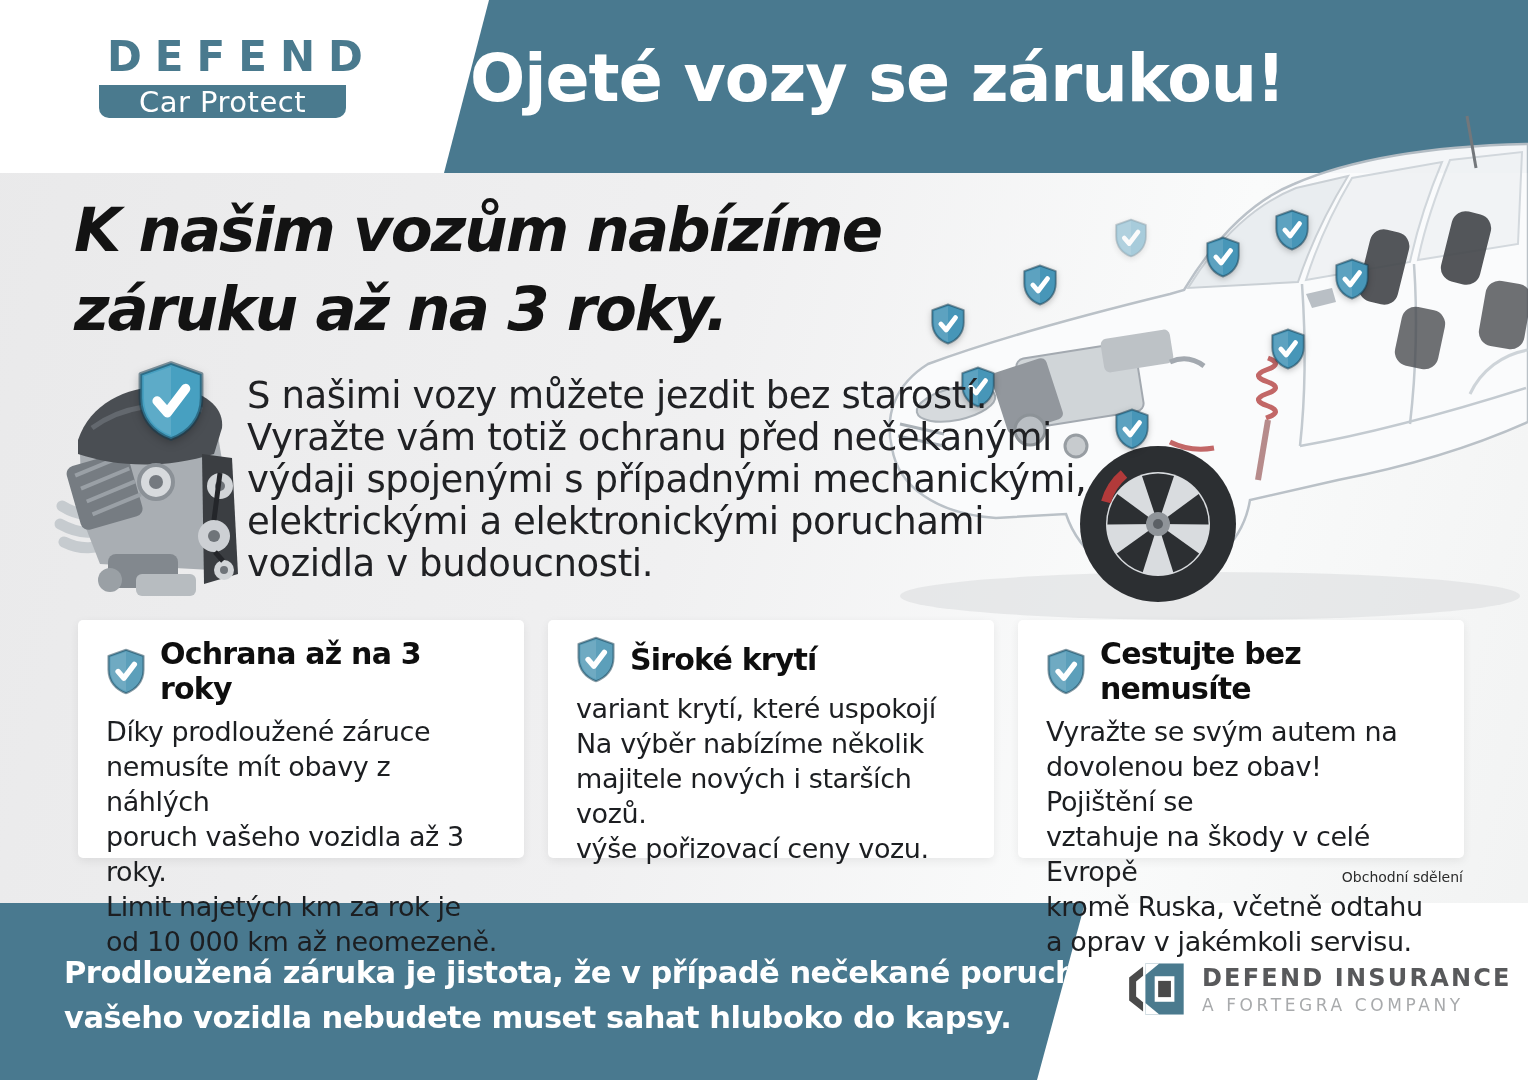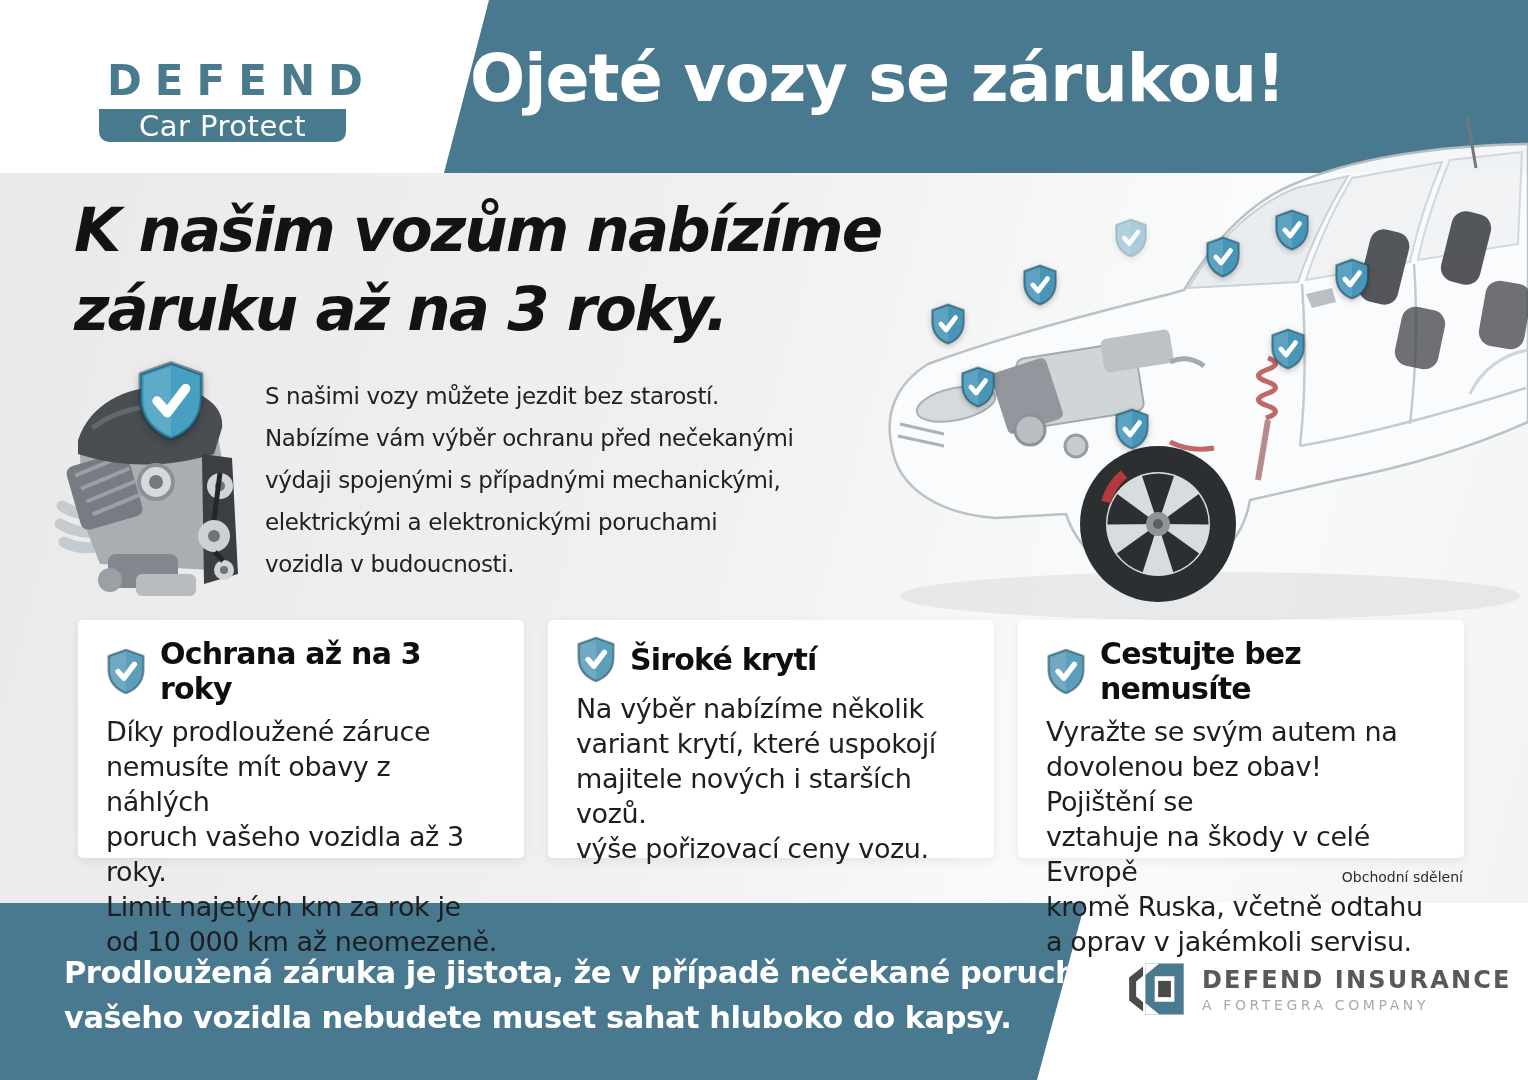--- a/index.html
+++ b/index.html
@@ -7,29 +7,29 @@
     position:relative;width:1528px;height:1080px;overflow:hidden;
     background:linear-gradient(105deg,#e9e9ea 0%,#f0f0f1 45%,#fafbfb 72%,#f1f2f2 100%);
     font-family:"DejaVu Sans","Liberation Sans",sans-serif;
   }
   
   .header-white{position:absolute;top:0;left:0;width:100%;height:173px;background:#ffffff;z-index:1;}
   .banner{position:absolute;top:0;left:0;width:100%;height:173px;background:#49798f;
     clip-path:polygon(489px 0,100% 0,100% 100%,444px 100%);z-index:2;}
   .banner-title{position:absolute;left:470px;right:12px;top:46px;text-align:left;color:#fff;
     font-size:65px;font-weight:800;letter-spacing:-1px;line-height:1;}
-  .brand{position:absolute;left:99px;top:34px;z-index:4;margin-top:24px;}
+  .brand{position:absolute;left:99px;top:34px;z-index:4;}
   .brand-name{color:#4a7a8e;font-size:42px;font-weight:600;letter-spacing:13px;padding-left:8px;line-height:1.1;}
   .brand-badge{margin-top:5px;width:247px;height:33px;background:#4a7a8e;color:#fff;
     border-radius:0 0 10px 10px;font-size:29px;display:flex;align-items:center;justify-content:center;
     letter-spacing:0.5px;font-weight:400;}
   
   .headline{position:absolute;left:74px;top:190px;z-index:4;font-size:61px;line-height:79px;
     font-weight:800;color:#131313;letter-spacing:-2px;}
-  .paragraph{position:absolute;left:265px;top:375px;z-index:4;font-size:23px;line-height:42px;
+  .paragraph{position:absolute;left:247px;top:375px;z-index:4;font-size:37px;line-height:42px;
     color:#202124;letter-spacing:-0.4px;}
   .engine{position:absolute;left:52px;top:356px;width:200px;height:246px;z-index:4;}
   .engine-art{position:absolute;left:0;top:10px;width:200px;height:236px;}
   .engine-shield{position:absolute;left:84px;top:4px;width:70px;height:82px;color:#47a0c1;
     filter:drop-shadow(0 3px 4px rgba(0,0,0,.25));}
   
   .car{position:absolute;left:870px;top:112px;width:658px;height:512px;z-index:3;}
   .car-shield{color:#4796b8;filter:drop-shadow(0 2px 3px rgba(0,0,0,.25));}
   
   .cards{position:absolute;left:78px;top:620px;display:flex;gap:24px;z-index:4;}
@@ -42,21 +42,21 @@
   .legal{position:absolute;right:65px;top:869px;font-size:14px;color:#2b2b2b;z-index:4;}
   
   .footer-white{position:absolute;left:0;top:903px;width:100%;height:177px;background:#ffffff;z-index:2;}
   .band{position:absolute;left:0;top:903px;width:100%;height:177px;background:#49798f;
     clip-path:polygon(0 0,1085px 0,1037px 100%,0 100%);z-index:3;}
   .band-text{position:absolute;left:64px;top:47px;color:#ffffff;font-size:30.5px;line-height:45px;
     font-weight:800;letter-spacing:-0.5px;}
   .footer-logo{position:absolute;left:1128px;top:960px;display:flex;align-items:center;gap:16px;z-index:4;}
   .fl-mark{width:58px;height:58px;flex:0 0 auto;}
   .fl-name{font-size:24px;font-weight:700;color:#58595b;letter-spacing:2.2px;}
-  .fl-sub{font-size:14px;color:#a8aaac;letter-spacing:3.6px;margin-top:3px;}
+  .fl-sub{font-size:17px;color:#a8aaac;letter-spacing:3.6px;margin-top:3px;}
   .defs-holder{position:absolute;width:0;height:0;overflow:hidden;}
 </style>
 </head>
 <body>
 
 <svg class="defs-holder" aria-hidden="true">
   <defs>
     <symbol id="shield" viewBox="0 0 48 56">
       <path d="M24 2 L45 9.5 V26 C45 39.5 36.5 49.8 24 54 C11.5 49.8 3 39.5 3 26 V9.5 Z" fill="currentColor" stroke="rgba(18,58,78,0.5)" stroke-width="2.5" stroke-linejoin="round"></path>
       <path d="M24 4.5 L24 51.5 C13 47.5 5.5 38.5 5.5 26 V11 Z" fill="rgba(255,255,255,0.12)"></path>
@@ -173,21 +173,21 @@
       <rect x="84" y="208" width="60" height="22" rx="6" fill="#b7bcc0"></rect>
       <circle cx="58" cy="214" r="12" fill="#9aa0a5"></circle>
     </svg>
     <svg class="engine-shield" viewBox="0 0 48 56">
         <use href="#shield"></use>
       </svg>
   </div>
 
   <div class="paragraph">
     <div>S našimi vozy můžete jezdit bez starostí.</div>
-    <div>Nabízíme vám výběr ochranu před nečekanými</div>
+    <div>Vyražte vám totiž ochranu před nečekanými</div>
     <div>výdaji spojenými s případnými mechanickými,</div>
     <div>elektrickými a elektronickými poruchami</div>
     <div>vozidla v budoucnosti.</div>
   </div>
 
   <div class="cards">
 
     <div class="card">
       <div class="card-head">
         <svg class="card-shield" viewBox="0 0 48 56">
@@ -205,22 +205,22 @@
     </div>
 
     <div class="card">
       <div class="card-head">
         <svg class="card-shield" viewBox="0 0 48 56">
             <use href="#shield"></use>
           </svg>
         <div class="card-title">Široké krytí</div>
       </div>
       <div class="card-body">
+        <div>variant krytí, které uspokojí</div>
         <div>Na výběr nabízíme několik</div>
-        <div>variant krytí, které uspokojí</div>
         <div>majitele nových i starších vozů.</div>
         <div>výše pořizovací ceny vozu.</div>
       </div>
     </div>
 
     <div class="card">
       <div class="card-head">
         <svg class="card-shield" viewBox="0 0 48 56">
             <use href="#shield"></use>
           </svg>

